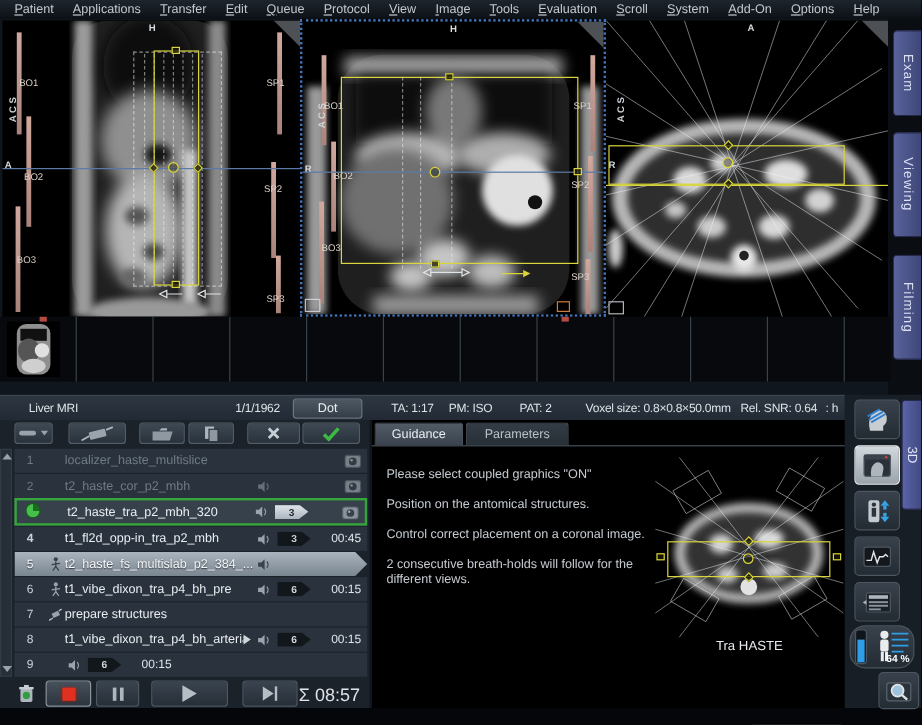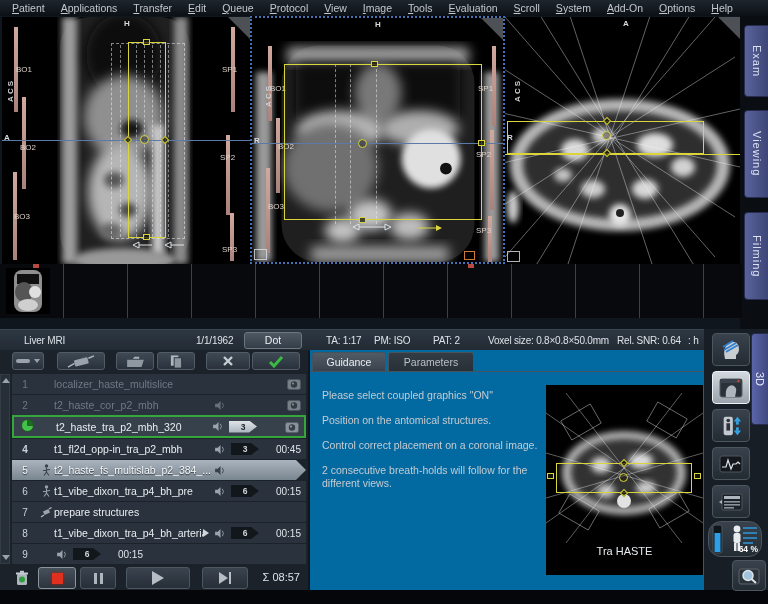--- a/index.html
+++ b/index.html
@@ -102,31 +102,31 @@
   .trbtn.active { border-color:#8a949e; background:linear-gradient(#46515c,#2c343d); }
   .stop-sq { width:11px; height:11px; background:#e03020; box-shadow:0 0 3px #b01808; }
   .pause-bars { display:flex; gap:3px; }
   .pause-bars i { display:block; width:3px; height:11px; background:#aeb6bd; }
   .play-tri { width:0; height:0; border-top:7px solid transparent; border-bottom:7px solid transparent;
     border-left:12px solid #b6bdc4; }
   .skip-wrap { display:flex; align-items:center; gap:1px; }
   .skip-tri { width:0; height:0; border-top:6px solid transparent; border-bottom:6px solid transparent;
     border-left:9px solid #b6bdc4; }
   .skip-bar { width:2.5px; height:12px; background:#b6bdc4; }
-  #queue-total { position:absolute; right:8px; top:4px; font-size:11px; color:#dfe3e7; }
+  #queue-total { position:absolute; right:8px; top:4px; font-size:15px; color:#dfe3e7; }
 
   
-  #guidance { position:absolute; left:310px; top:350px; width:394px; height:240px; background:#0369a1; }
+  #guidance { position:absolute; left:310px; top:350px; width:394px; height:240px; background:#000000; }
   .gtab { position:absolute; top:2px; height:19px; font-size:10.5px; text-align:center;
     border:1px solid #48525c; border-bottom:none; border-radius:3px 3px 0 0; cursor:pointer; padding-top:3px; }
   .gtab.active { background:linear-gradient(#515b66,#3a434d); color:#eaeef2; }
   .gtab.inactive { background:linear-gradient(#333b44,#272f37); color:#b9c0c7; }
   #gbody { position:absolute; left:0; top:21px; width:394px; height:219px; border-top:1px solid #48525c; }
   .gline { position:absolute; left:12px; width:226px; font-size:10.5px; color:#c5cbd1; line-height:13px; }
-  #gimage { position:absolute; left:236px; top:13px; width:157px; height:190px; background:#000; }
+  #gimage { position:absolute; left:236px; top:1px; width:157px; height:190px; background:#000; }
   #gimage-label { position:absolute; left:0; bottom:18px; width:100%; text-align:center;
     color:#e8ecef; font-size:11px; z-index:9; }
   #gfooter { position:absolute; left:317px; top:225px; width:74px; height:12px;
     background:#39424b; border-radius:2px; }
 
   
   #icon-col-bg { position:absolute; left:704px; top:329px; width:64px; height:261px; background:#171e26; }
   .sbtn { position:absolute; left:712px; width:38px; height:33px;
     background:linear-gradient(#39424c,#232b33); border:1px solid #4c565f; border-radius:4px;
     display:flex; align-items:center; justify-content:center; cursor:pointer; z-index:4; }

